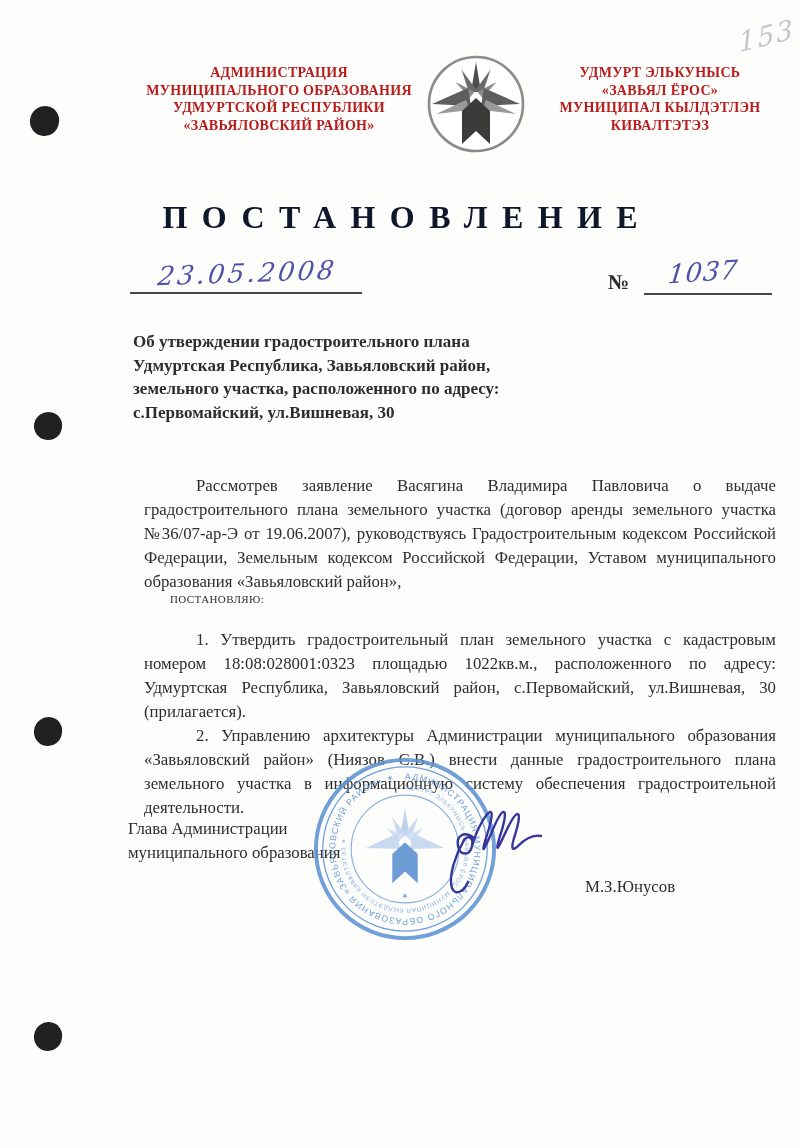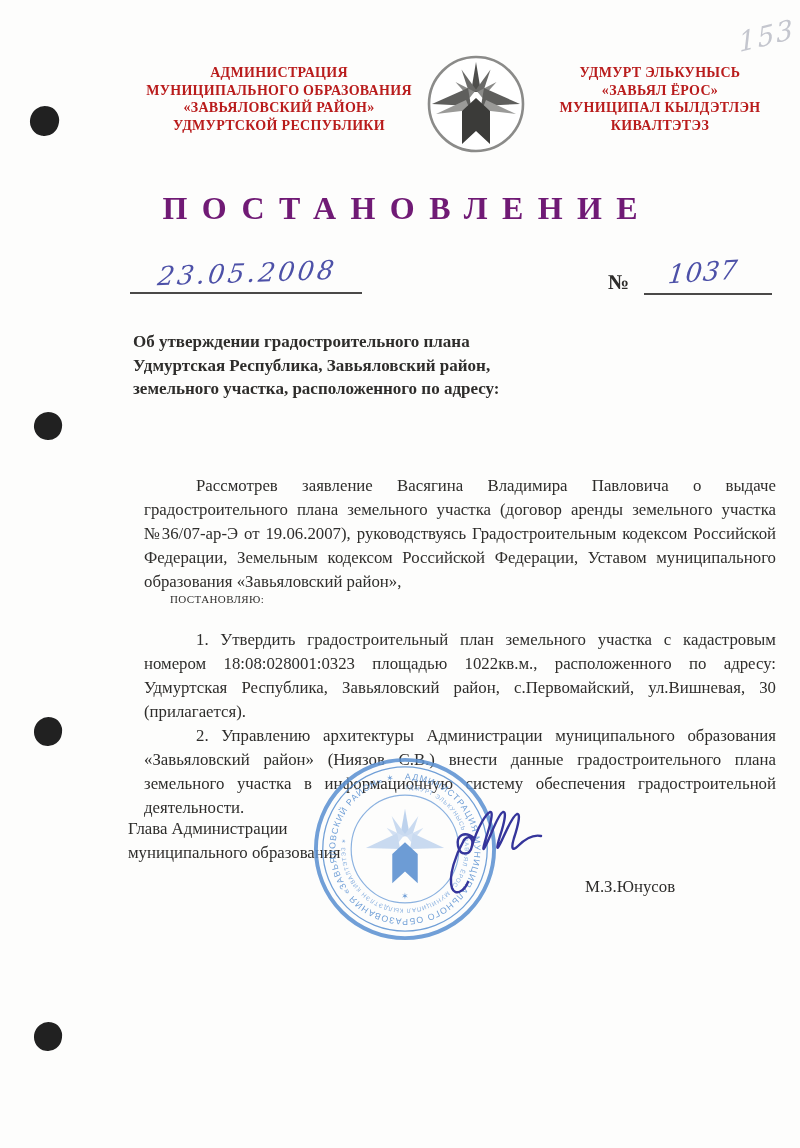--- a/index.html
+++ b/index.html
@@ -22,23 +22,23 @@
     transform:rotate(-14deg) skewX(-10deg); letter-spacing:2px;
   }
   
   .org { position:absolute; text-align:center; font-weight:bold; font-size:14px;
          line-height:17.5px; color:#b91c1c; letter-spacing:0.3px; }
   .org-left  { left:128px; top:64px;  width:302px; }
   .org-right { left:536px; top:64px;  width:248px; }
   .emblem { position:absolute; left:426px; top:50px; }
   
   .doc-title {
-    position:absolute; left:0; top:190px; width:100%; text-align:center;
+    position:absolute; left:0; top:199px; width:100%; text-align:center;
     font-size:32px; font-weight:bold; letter-spacing:0.45em; text-indent:0.45em;
-    color:#701a75;
+    color:#0f172a;
   }
   
   .fill-line { position:absolute; border-bottom:2px solid #4a4948; }
   .date-line { left:130px; top:268px; width:232px; height:26px; }
   .num-line  { left:644px; top:268px; width:128px; height:27px; }
   .handwriting {
     position:absolute; font-family:"DejaVu Serif", serif; font-style:italic;
     color:#4d51a8; font-size:26px; letter-spacing:3px; white-space:nowrap;
   }
   .hw-date { left:158px; top:258px; transform:rotate(-2deg) skewX(-10deg); }
@@ -68,22 +68,22 @@
   <div class="dot dot1"></div>
   <div class="dot dot2"></div>
   <div class="dot dot3"></div>
   <div class="dot dot4"></div>
 
   <div class="corner-mark">153</div>
 
   <div class="org org-left">
     <div>АДМИНИСТРАЦИЯ</div>
     <div>МУНИЦИПАЛЬНОГО ОБРАЗОВАНИЯ</div>
+    <div>УДМУРТСКОЙ РЕСПУБЛИКИ</div>
     <div>«ЗАВЬЯЛОВСКИЙ РАЙОН»</div>
-    <div>УДМУРТСКОЙ РЕСПУБЛИКИ</div>
   </div>
 
   <div class="emblem">
     <svg width="100" height="108" viewBox="0 0 100 108">
       <circle cx="50" cy="54" r="47" fill="#ffffff" stroke="#8b8b89" stroke-width="2.6"></circle>
       <g transform="translate(50,48)">
         <path d="M0,-36 L5,-6 L-5,-6 Z" fill="#4e4e4c"></path>
         <path d="M0,-32 L4,-6 L-4,-6 Z" fill="#6a6a68" transform="rotate(-27)"></path>
         <path d="M0,-32 L4,-6 L-4,-6 Z" fill="#6a6a68" transform="rotate(27)"></path>
         <path d="M0,-26 L4,-5 L-4,-5 Z" fill="#8a8a88" transform="rotate(-52)"></path>
@@ -111,20 +111,21 @@
   <div class="fill-line date-line"></div>
   <div class="handwriting hw-date">23.05.2008</div>
   <div class="num-label">№</div>
   <div class="fill-line num-line"></div>
   <div class="handwriting hw-num">1037</div>
 
   <div class="subject">
     <div>Об утверждении градостроительного плана</div>
     <div>Удмуртская Республика, Завьяловский район,</div>
     <div>земельного участка, расположенного по адресу:</div>
+    <div>с.Первомайский, ул.Вишневая, 30</div>
   </div>
 
   <div class="body-text para1">Рассмотрев заявление Васягина Владимира Павловича  о выдаче градостроительного плана земельного участка (договор аренды земельного участка №36/07-ар-Э от 19.06.2007), руководствуясь Градостроительным кодексом Российской Федерации, Земельным кодексом Российской Федерации, Уставом муниципального образования «Завьяловский район»,</div>
 
   <div class="resolve">ПОСТАНОВЛЯЮ:</div>
 
   <div class="body-text points">
     <p>1. Утвердить градостроительный план земельного участка  с кадастровым номером 18:08:028001:0323 площадью 1022кв.м., расположенного по адресу: Удмуртская Республика, Завьяловский район, с.Первомайский, ул.Вишневая, 30 (прилагается).</p>
     <p>2. Управлению архитектуры Администрации муниципального образования «Завьяловский район» (Ниязов С.В.) внести данные градостроительного плана земельного участка в информационную систему обеспечения градостроительной деятельности.</p>
   </div>

